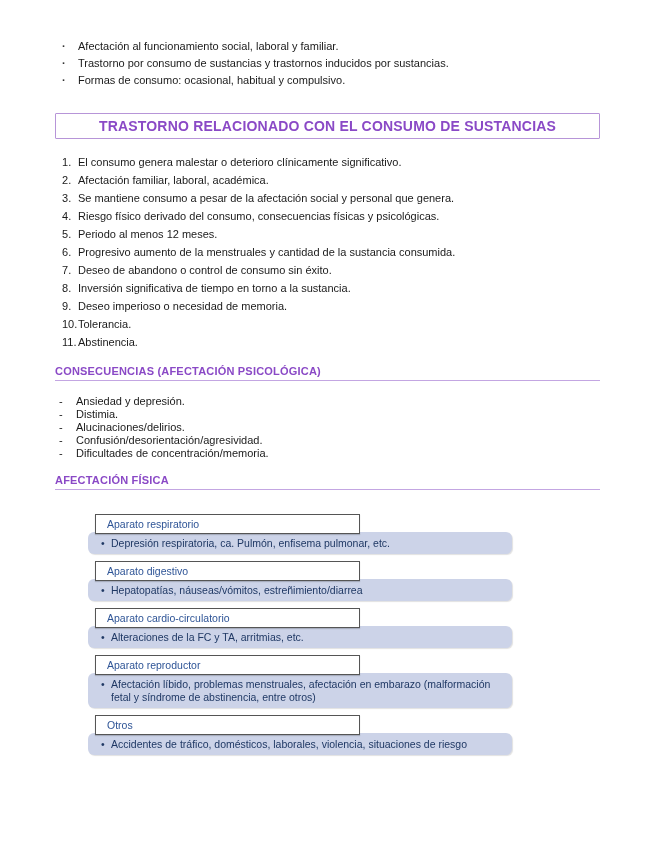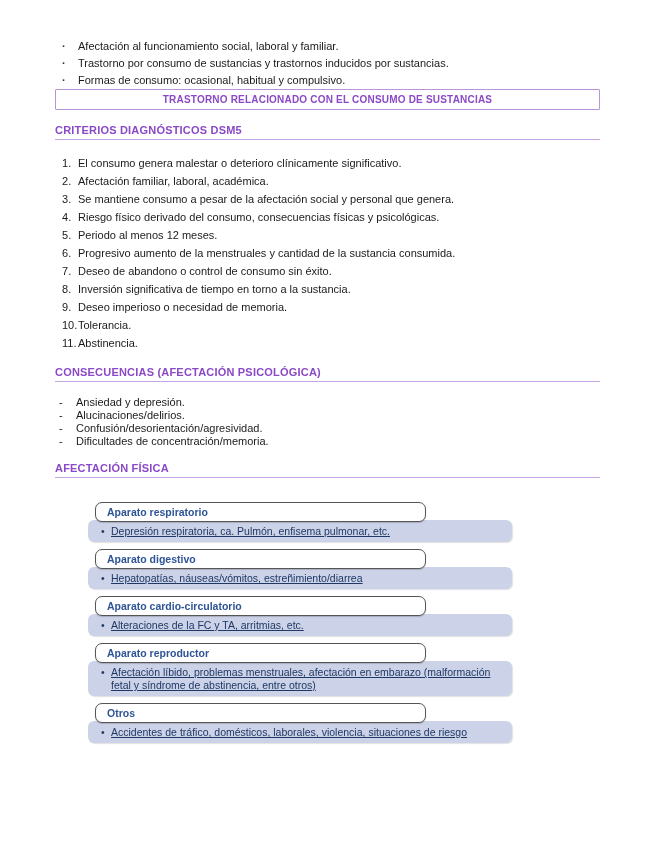--- a/index.html
+++ b/index.html
@@ -33,27 +33,28 @@
     line-height:17px;
   }
   .dotlist li::before{
     content:"\00B7";
     position:absolute;left:7px;top:0;
     font-weight:bold;color:#333;
   }
 
   
   .title-box{
+    margin-top:24px;
     border:1.5px solid var(--title-border);
     border-radius:1px;
     padding:4px 6px;
     text-align:center;
     color:var(--heading-purple);
     font-weight:bold;
-    font-size:10px;
+    font-size:14px;
     letter-spacing:.2px;
   }
 
   
   .section-heading{
     margin-top:14px;
     padding-bottom:3px;
     border-bottom:1px solid var(--underline-purple);
     color:var(--heading-purple);
     font-weight:bold;
@@ -86,87 +87,85 @@
     content:"-";
     position:absolute;left:4px;top:0;
   }
 
   
   .diagram{margin-top:24px;margin-left:33px;width:424px;}
   .diagram-group{position:relative;margin-bottom:7px;}
   .group-header{
     position:relative;z-index:2;
     margin-left:7px;
-    width:331px;
+    width:265px;
     background:#ffffff;
     border:1px solid var(--diagram-border);
-    border-radius:7px;
+    border-radius:0;
     padding:3px 11px 2px 11px;
     color:var(--diagram-header-text);
     font-size:10.5px;
     line-height:13px;
     box-shadow:0 1px 1px rgba(0,0,0,.18);
-    font-weight:bold;
   }
   .group-body{
     position:relative;z-index:1;
     margin-top:-2px;
     background:var(--diagram-bg);
     border-radius:6px;
     padding:5px 10px 4px 10px;
     color:var(--diagram-text);
     font-size:10.5px;
     line-height:13px;
     box-shadow:1px 1px 1px rgba(0,0,0,.12);
   }
   .group-body .bullet-text{
     position:relative;
     display:block;
     padding-left:13px;
-    text-decoration:underline;
   }
   .group-body .bullet-text::before{
     content:"\2022";
     position:absolute;left:3px;top:0;
   }
 </style>
 </head>
 <body>
 
 <div class="page">
   <div class="content">
 
     <ul class="dotlist">
       <li>Afectación al funcionamiento social, laboral y familiar.</li>
       <li>Trastorno por consumo de sustancias y trastornos inducidos por sustancias.</li>
       <li>Formas de consumo: ocasional, habitual y compulsivo.</li>
     </ul>
 
     <div class="title-box">TRASTORNO RELACIONADO CON EL CONSUMO DE SUSTANCIAS</div>
 
-    <div class="section-heading">CRITERIOS DIAGNÓSTICOS DSM5</div>
 
     <ol class="numlist">
       <li>El consumo genera malestar o deterioro clínicamente significativo.</li>
       <li>Afectación familiar, laboral, académica.</li>
       <li>Se mantiene consumo a pesar de la afectación social y personal que genera.</li>
       <li>Riesgo físico derivado del consumo, consecuencias físicas y psicológicas.</li>
       <li>Periodo al menos 12 meses.</li>
       <li>Progresivo aumento de la menstruales y cantidad de la sustancia consumida.</li>
       <li>Deseo de abandono o control de consumo sin éxito.</li>
       <li>Inversión significativa de tiempo en torno a la sustancia.</li>
       <li>Deseo imperioso o necesidad de memoria.</li>
       <li>Tolerancia.</li>
       <li>Abstinencia.</li>
     </ol>
 
     <div class="section-heading">CONSECUENCIAS (AFECTACIÓN PSICOLÓGICA)</div>
 
     <ul class="dashlist">
       <li>Ansiedad y depresión.</li>
+      <li>Distimia.</li>
       <li>Alucinaciones/delirios.</li>
       <li>Confusión/desorientación/agresividad.</li>
       <li>Dificultades de concentración/memoria.</li>
     </ul>
 
     <div class="section-heading">AFECTACIÓN FÍSICA</div>
 
     <div class="diagram">
 
       <div class="diagram-group">

